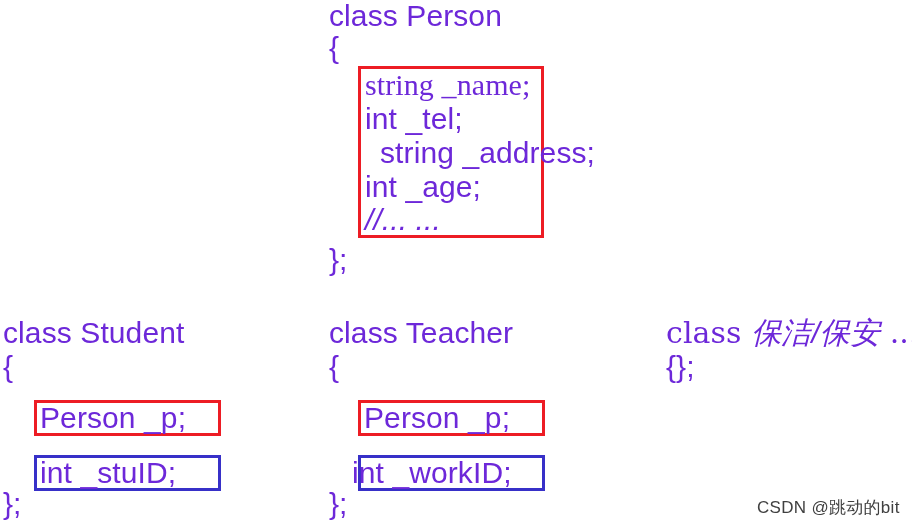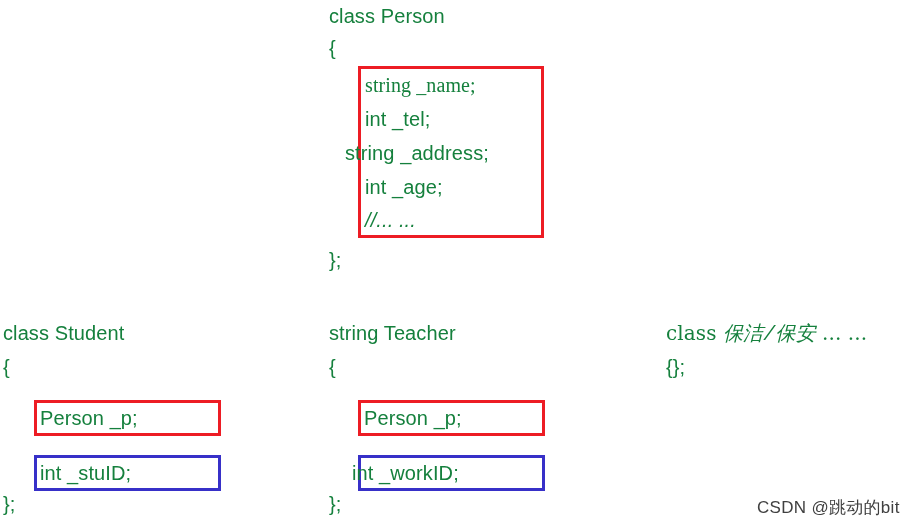--- a/index.html
+++ b/index.html
@@ -14,35 +14,35 @@
     overflow: hidden;
     font-family: "Liberation Sans", "DejaVu Sans", sans-serif;
     color: #000000;
     -webkit-font-smoothing: antialiased;
   }
 
   
   .code-line {
     position: absolute;
     font-family: "Liberation Sans", "DejaVu Sans", sans-serif;
-    font-size: 20px;
+    font-size: 30px;
     line-height: 30px;
-    color: #15803d;
+    color: #6d28d9;
     white-space: pre;
     letter-spacing: 0.1px;
   }
   .comment-line {
     font-style: italic;
   }
   .cjk-line {
     font-family: "DejaVu Serif", "Liberation Serif", serif;
   }
   .cjk-italic {
     font-style: italic;
-    font-family: Liberation Mono, monospace;
+    font-family: Liberation Sans, sans-serif;
   }
 
   
   .hl-box {
     position: absolute;
     box-sizing: border-box;
     background: transparent;
   }
   .hl-red {
     border: 3px solid #ed1c24;
@@ -81,21 +81,21 @@
   <div class="code-line" style="left:329px; top:1px;">class Person</div>
 
   <div class="code-line" style="left:329px; top:33px;">{</div>
 
   <div class="member-box" style="left:358px; top:66px; width:186px; height:172px;"></div>
 
   <div class="code-line" style="left:365px; top:70px;font-family:Liberation Serif, serif;">string _name;</div>
 
   <div class="code-line" style="left:365px; top:104px;">int _tel;</div>
 
-  <div class="code-line" style="left:345px; top:138px;">string _address;</div>
+  <div class="code-line" style="left:380px; top:138px;">string _address;</div>
 
   <div class="code-line" style="left:365px; top:172px;">int _age;</div>
 
   <div class="code-line comment-line" style="left:365px; top:205px;">//... ...</div>
 
   <div class="code-line" style="left:329px; top:245px;">};</div>
 </div>
 
 <div class="class-block">
 
@@ -107,21 +107,21 @@
   <div class="code-line" style="left:40px; top:403px;">Person _p;</div>
 
   <div class="hl-box hl-blue" style="left:34px; top:455px; width:187px; height:36px;"></div>
   <div class="code-line" style="left:40px; top:458px;text-align:center;">int _stuID;</div>
 
   <div class="code-line" style="left:3px; top:489px;">};</div>
 </div>
 
 <div class="class-block">
 
-  <div class="code-line" style="left:329px; top:318px;">string Teacher</div>
+  <div class="code-line" style="left:329px; top:318px;">class Teacher</div>
 
   <div class="code-line" style="left:329px; top:352px;">{</div>
 
   <div class="hl-box hl-red" style="left:358px; top:400px; width:187px; height:36px;"></div>
   <div class="code-line" style="left:364px; top:403px;">Person _p;</div>
 
   <div class="hl-box hl-blue" style="left:358px; top:455px; width:187px; height:36px;"></div>
   <div class="code-line" style="left:352px; top:458px;text-align:right;">int _workID;</div>
 
   <div class="code-line" style="left:329px; top:489px;">};</div>

